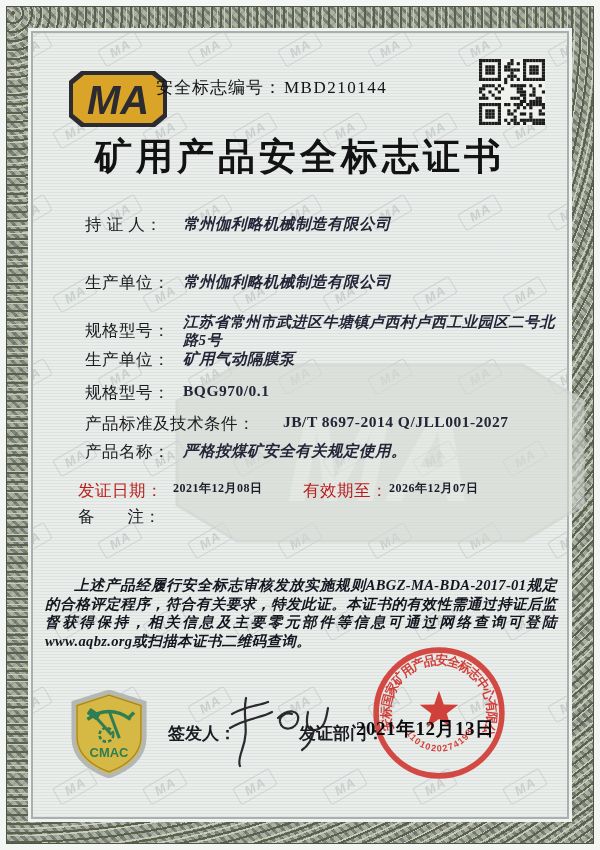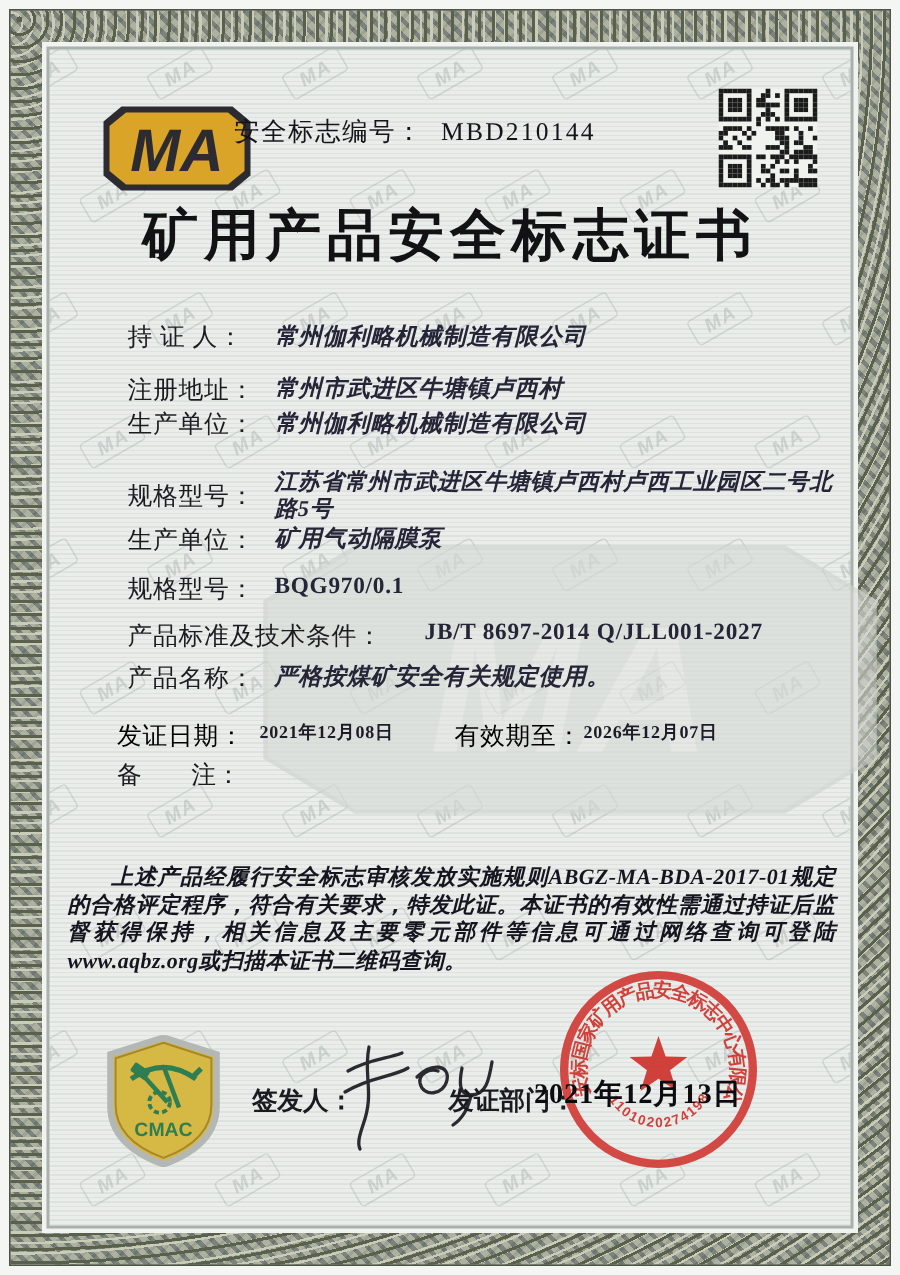--- a/index.html
+++ b/index.html
@@ -20,35 +20,35 @@
     border:2px solid #a9b1ac;}
   
   .wm-layer{position:absolute;inset:0;overflow:hidden;pointer-events:none;}
   .wm{position:absolute;transform:rotate(-30deg);border:1.5px solid rgba(148,160,158,.55);
       border-radius:3px;color:rgba(148,160,158,.62);font:italic bold 13px "Liberation Sans","DejaVu Sans",sans-serif;
       padding:1px 9px;letter-spacing:1px;opacity:.55;}
   .ghost{position:absolute;left:142px;top:330px;pointer-events:none;opacity:.6;}
   
   .ma-logo{position:absolute;left:68px;top:70px;}
   .certno-line{position:absolute;left:156px;top:76px;font-size:17px;color:#14141a;letter-spacing:1px;}
-  .certno-line .num{font-size:17px;letter-spacing:1.5px;margin-left:12px;}
+  .certno-line .num{font-size:17px;letter-spacing:1.5px;margin-left:2px;}
   .qr{position:absolute;left:479px;top:59px;}
   .title{position:absolute;left:0;right:0;top:132px;text-align:center;
          font-size:37px;font-weight:bold;color:#121214;letter-spacing:4px;}
   
   .field-row{position:absolute;left:85px;right:30px;display:flex;align-items:flex-start;}
   .flabel{display:inline-block;width:98px;flex:0 0 98px;font-size:16.5px;color:#1b1b20;letter-spacing:.5px;}
   .fvalue{font-style:italic;font-weight:bold;font-size:15.5px;color:#252538;letter-spacing:.5px;}
   .row-wrap .fvalue{width:380px;font-size:15px;line-height:18px;}
   .row-wide .flabel{width:auto;flex:0 0 auto;}
   .row-wide .fvalue{margin-left:28px;font-style:normal;}
   .val-latin{font-style:normal;}
   .dates-row{position:absolute;left:0;right:0;}
   .dates-row span{position:absolute;white-space:nowrap;}
-  .dlabel{font-size:16.5px;color:#000000;letter-spacing:.5px;}
+  .dlabel{font-size:16.5px;color:#b91c1c;letter-spacing:.5px;}
   .dval{font-weight:bold;font-size:12px;color:#1c1c28;letter-spacing:.5px;}
   .remark{position:absolute;left:78px;font-size:16.5px;color:#1b1b20;}
   
   .statement{position:absolute;left:45px;width:512px;top:576px;
     font-size:14.6px;font-weight:bold;color:#15151f;line-height:18.6px;
     text-align:justify;text-indent:2em;font-style:italic;letter-spacing:.3px;}
   
   .cmac{position:absolute;left:70px;top:690px;}
   .issuer-label{position:absolute;left:168px;top:722px;font-size:17px;font-weight:bold;color:#1a1a20;}
   .signature{position:absolute;left:228px;top:692px;}
@@ -365,24 +365,20 @@
         <rect x="15.714285714285714" y="62.857142857142854" width="3.142857142857143" height="3.142857142857143" fill="#1b1b1b"></rect>
         <rect x="18.857142857142858" y="62.857142857142854" width="3.142857142857143" height="3.142857142857143" fill="#1b1b1b"></rect>
       </svg>
 
     <div class="title">矿用产品安全标志证书</div>
 
     <div class="field-row" style="top:214px">
       <span class="flabel">持 证 人：</span>
       <span class="fvalue">常州伽利略机械制造有限公司</span>
     </div>
-    <div class="field-row" style="top:249px">
-      <span class="flabel">注册地址：</span>
-      <span class="fvalue">常州市武进区牛塘镇卢西村</span>
-    </div>
     <div class="field-row" style="top:272px">
       <span class="flabel">生产单位：</span>
       <span class="fvalue">常州伽利略机械制造有限公司</span>
     </div>
     <div class="field-row row-wrap" style="top:313px">
       <span class="flabel" style="padding-top:7px">规格型号：</span>
       <span class="fvalue">江苏省常州市武进区牛塘镇卢西村卢西工业园区二号北路5号</span>
     </div>
     <div class="field-row" style="top:349px">
       <span class="flabel">生产单位：</span>

